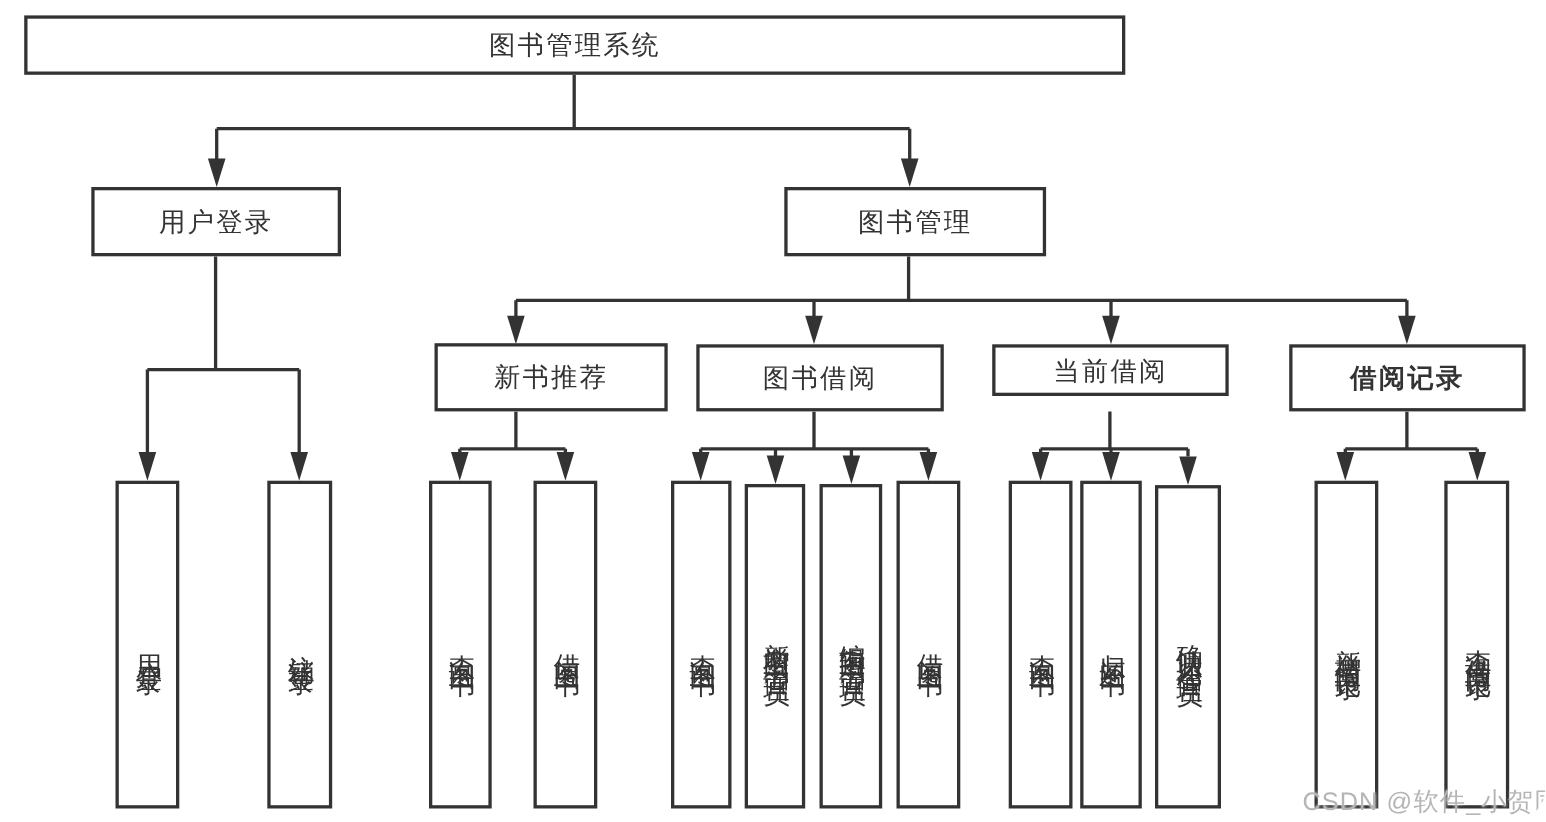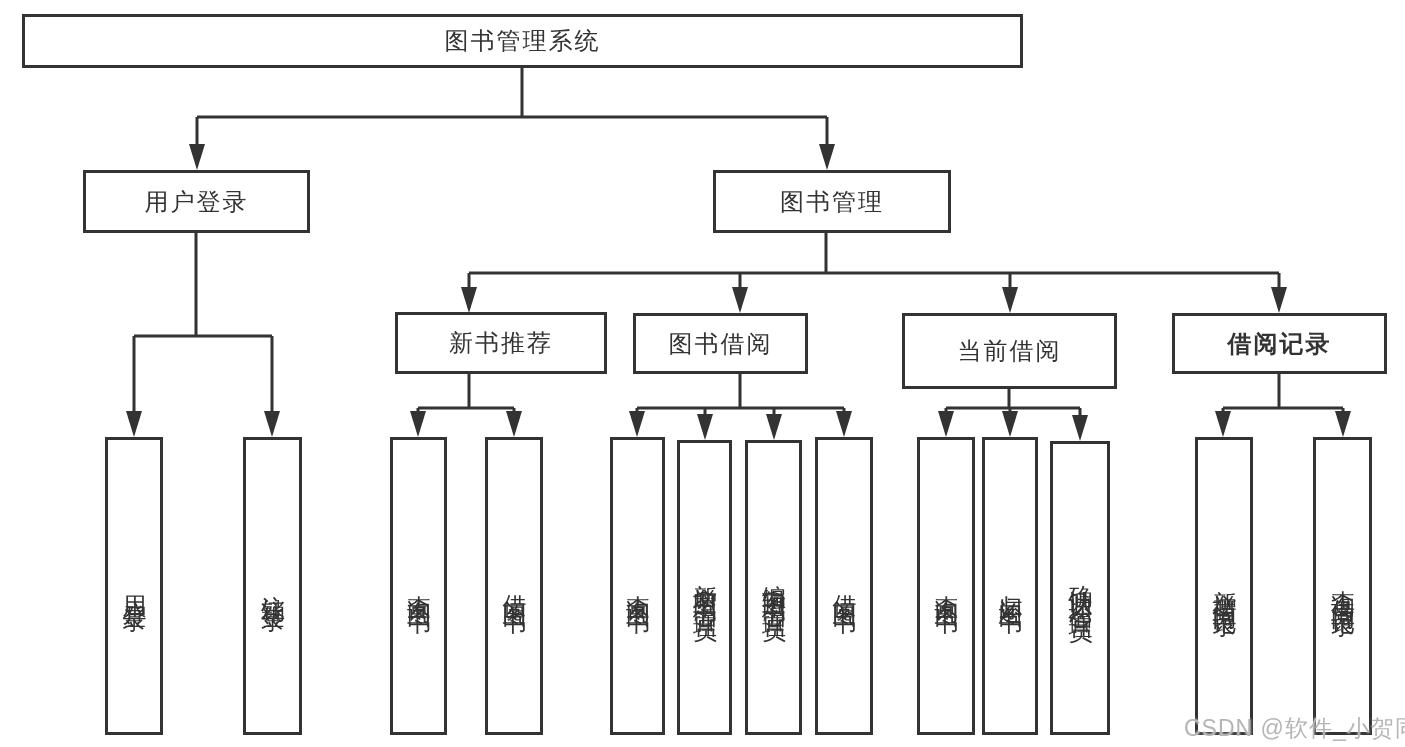--- a/index.html
+++ b/index.html
@@ -1,20 +1,20 @@
 <!DOCTYPE html>
 <html style="--line: #333333; --text: #333333; --node-bg: #ffffff; --page-bg: #ffffff; --watermark: #b5b5b5;"><head>
 <meta charset="utf-8">
 <style>
   :root{
     --line:#333333; --text:#333333; --node-bg:#ffffff; --page-bg:#ffffff; --watermark:#b5b5b5;
   }
   html,body{margin:0;padding:0;background:var(--page-bg);}
   body{font-family:"Liberation Sans", sans-serif;}
-  #stage{position:relative;width:1405px;height:747px;background:var(--page-bg);overflow:hidden;}
+  #stage{position:relative;width:1405px;height:747px;background:var(--page-bg);overflow:hidden;border-radius:31px;}
   #wires{position:absolute;left:0;top:0;width:1405px;height:747px;}
   .cline{stroke:var(--line);stroke-width:3;fill:none;}
   .ahead{fill:var(--line);stroke:none;}
   .node{
     position:absolute;box-sizing:border-box;border:3px solid var(--line);
     background:var(--node-bg);display:flex;align-items:center;justify-content:center;
     color:var(--text);font-size:24px;letter-spacing:2px;
   }
   .leaf{
     position:absolute;box-sizing:border-box;border:3px solid var(--line);
@@ -75,24 +75,24 @@
   <div class="node" style="left:83px;top:170px;width:227px;height:63px;">
     <span>用户登录</span>
   </div>
   <div class="node" style="left:713px;top:170px;width:238px;height:63px;">
     <span>图书管理</span>
   </div>
 
   <div class="node" style="left:363px;top:312px;width:212px;height:62px;margin-left:32px;">
     <span>新书推荐</span>
   </div>
-  <div class="node" style="left:633px;top:313px;width:175px;height:61px;">
+  <div class="node" style="left:633px;top:313px;width:225px;height:61px;">
     <span>图书借阅</span>
   </div>
-  <div class="node" style="left:902px;top:313px;width:215px;height:76px;">
+  <div class="node" style="left:902px;top:313px;width:215px;height:47px;">
     <span>当前借阅</span>
   </div>
   <div class="node" style="left:1172px;top:313px;width:215px;height:61px;font-weight:bold;">
     <span>借阅记录</span>
   </div>
 
   <div class="leaf" style="left:105px;top:437px;width:58px;height:298px;">
     <span class="vtext">用户登录</span>
   </div>
   <div class="leaf" style="left:243px;top:437px;width:59px;height:298px;">

